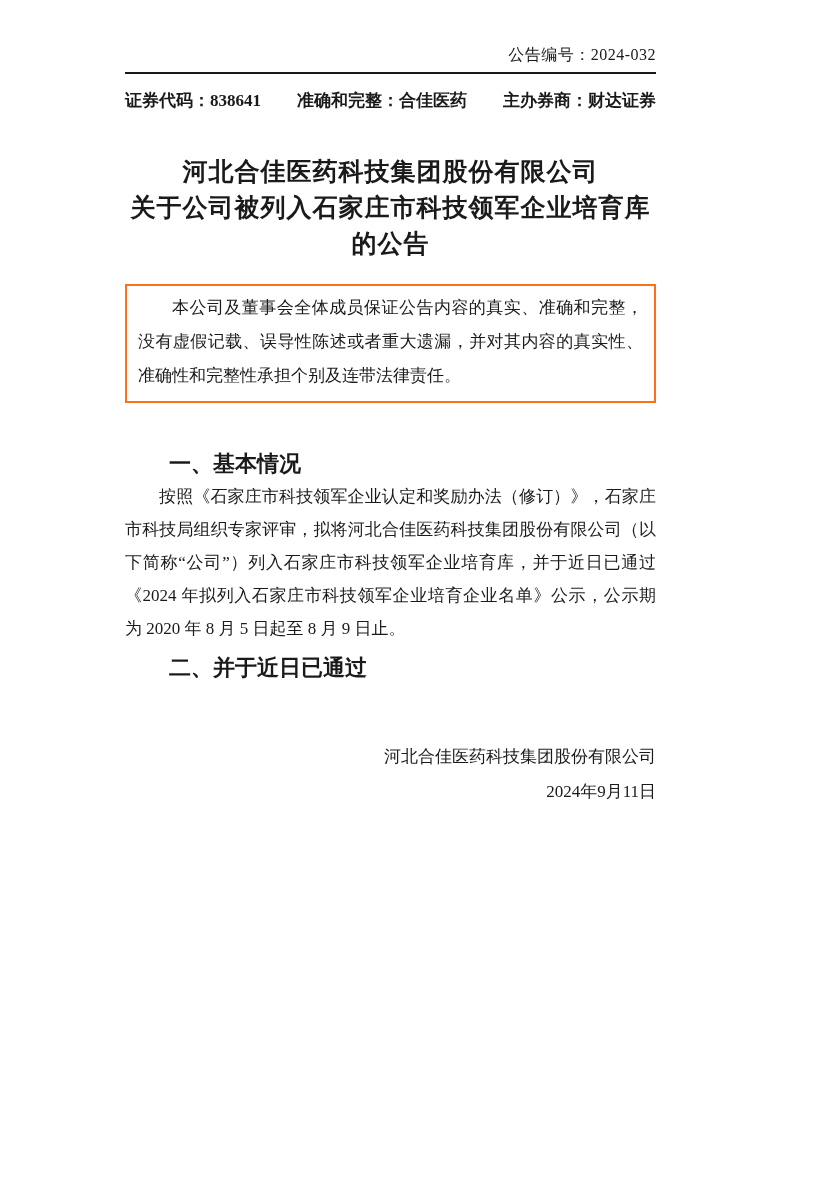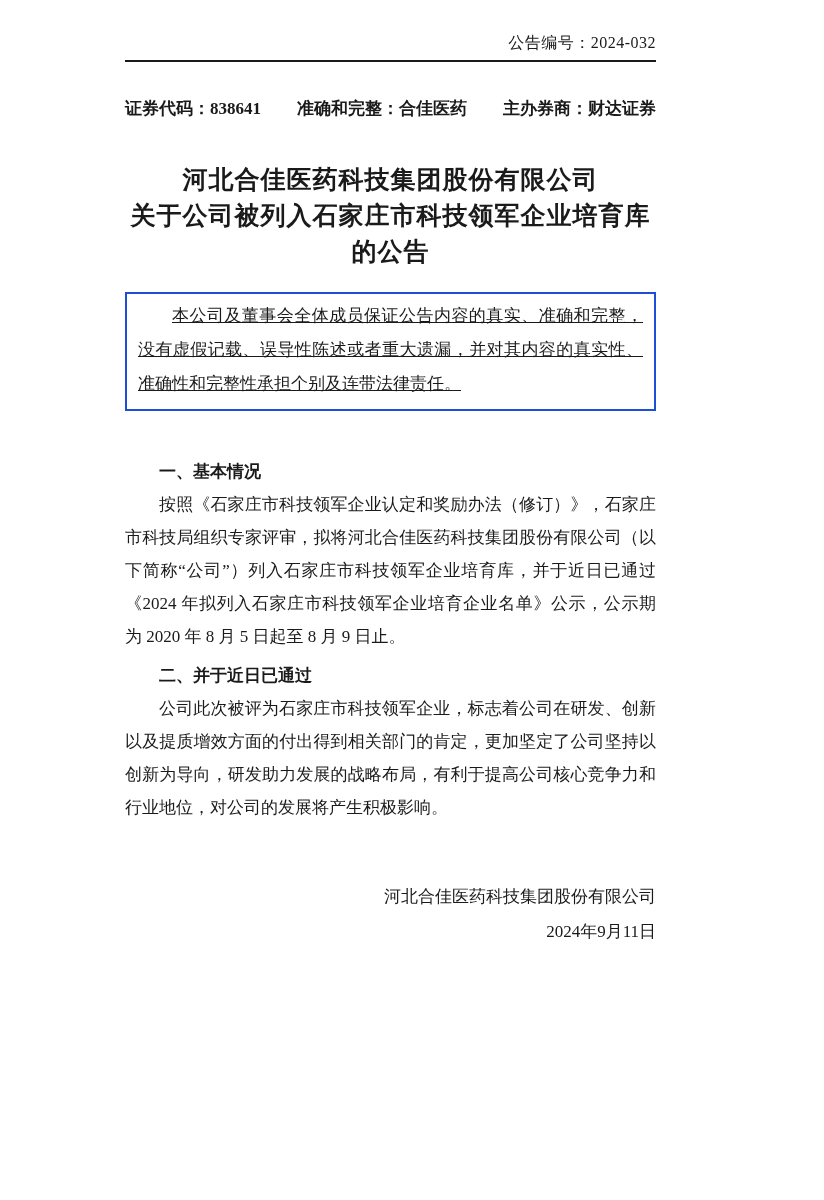--- a/index.html
+++ b/index.html
@@ -10,69 +10,68 @@
     font-family: "Liberation Serif", "DejaVu Serif", serif;
     color: #1a1a1a;
     position: relative;
     overflow: hidden;
   }
   .doc {
     position: absolute;
     top: 0; left: 0;
     width: 776px;
     height: 1200px;
-    padding: 32px 120px 0 125px;
+    padding: 44px 120px 0 125px;
     background: #ffffff;
   }
   .ann-no {
     text-align: right;
     font-size: 16px;
     line-height: 21px;
     letter-spacing: 0.5px;
   }
   .rule {
     border: none;
     border-top: 2px solid #1a1a1a;
     margin-top: 7px;
   }
   .sec-header {
-    margin-top: 36px;
+    margin-top: 16px;
     display: flex;
     justify-content: space-between;
     align-items: baseline;
     font-weight: bold;
     font-size: 17px;
     line-height: 22px;
     white-space: nowrap;
   }
   .title {
     margin-top: 42px;
     text-align: center;
     font-size: 25px;
     font-weight: bold;
     line-height: 36px;
     letter-spacing: 1px;
   }
   .title .t-line { display: block; }
   .title .t-line2 { display: inline; }
   .disclaimer-box {
     margin-top: 22px;
-    border: 2px solid #1d4ed8;
+    border: 2px solid #f97316;
     padding: 5px 11px 8px 11px;
-    text-decoration: underline;
   }
   .disclaimer-box p {
     font-size: 17px;
     line-height: 34px;
     text-align: justify;
     text-indent: 2em;
   }
   .body-sections { margin-top: 44px; }
   .sec-heading {
-    font-size: 17px;
+    font-size: 22px;
     font-weight: bold;
     line-height: 33px;
     text-indent: 2em;
     margin-top: 6px;
     font-family: Liberation Serif, serif;
   }
   .para {
     font-size: 17px;
     line-height: 33px;
     text-align: justify;
@@ -119,21 +118,20 @@
 
   <div class="body-sections">
 
     <div>
       <div class="sec-heading">一、基本情况</div>
       <p class="para">按照《石家庄市科技领军企业认定和奖励办法（修订）》，石家庄市科技局组织专家评审，拟将河北合佳医药科技集团股份有限公司（以下简称“公司”）列入石家庄市科技领军企业培育库，并于近日已通过《2024 年拟列入石家庄市科技领军企业培育企业名单》公示，公示期为 2020 年 8 月 5 日起至 8 月 9 日止。</p>
     </div>
 
     <div>
       <div class="sec-heading">二、并于近日已通过</div>
-      <p class="para">公司此次被评为石家庄市科技领军企业，标志着公司在研发、创新以及提质增效方面的付出得到相关部门的肯定，更加坚定了公司坚持以创新为导向，研发助力发展的战略布局，有利于提高公司核心竞争力和行业地位，对公司的发展将产生积极影响。</p>
     </div>
 
 
   </div>
 
   <div class="signature">
     <span class="sig-line">河北合佳医药科技集团股份有限公司</span>
     <span class="sig-line">2024年9月11日</span>
   </div>
 

